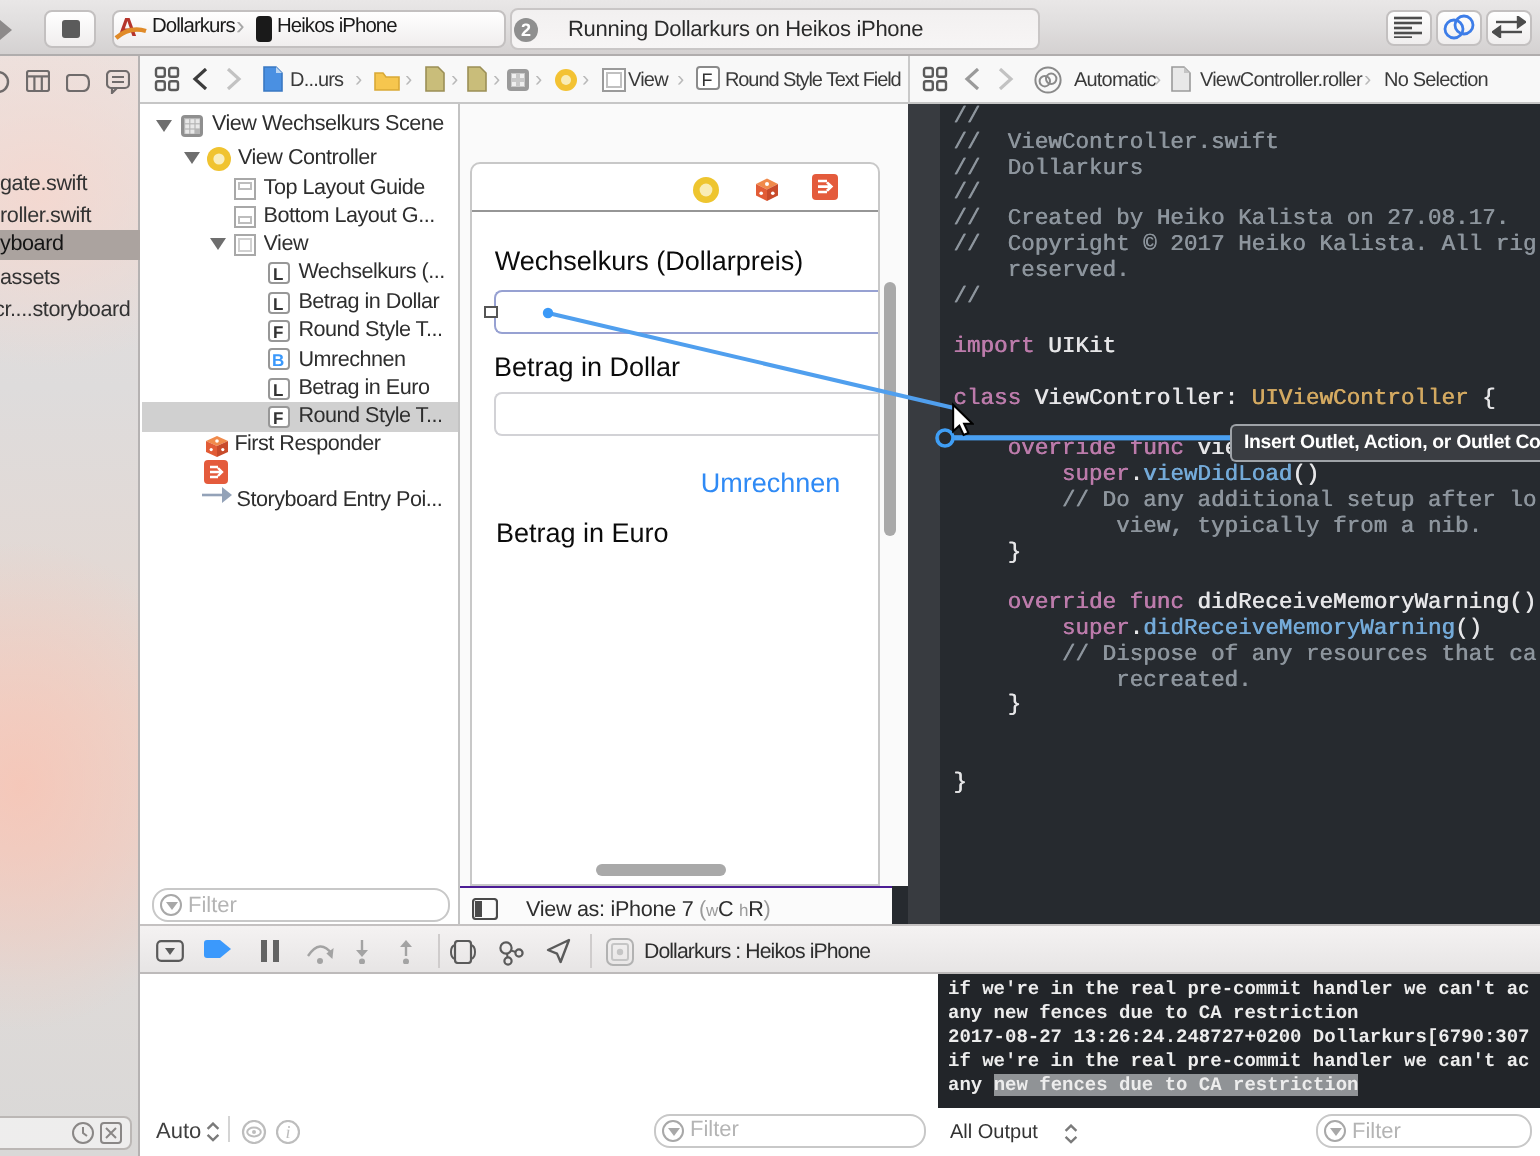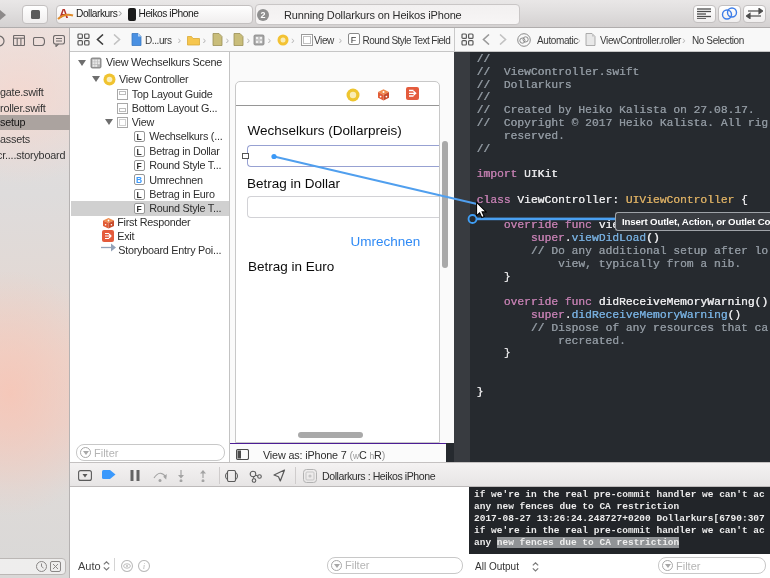--- a/index.html
+++ b/index.html
@@ -230,21 +230,21 @@
   </svg>
   <svg class="abs" style="left:53px;top:7px" width="12" height="12">
     <rect x="0.5" y="0.5" width="11" height="8.5" rx="2" fill="none" stroke="#6f6b6b" stroke-width="1.1"></rect>
     <path d="M3,9 l0,2.5 l2.5,-2.5" fill="none" stroke="#6f6b6b" stroke-width="1.1"></path>
     <line x1="3" y1="3.5" x2="9" y2="3.5" stroke="#6f6b6b" stroke-width="1"></line>
     <line x1="3" y1="6" x2="9" y2="6" stroke="#6f6b6b" stroke-width="1"></line>
   </svg>
 
   <div class="navrow" style="top:57px">gate.swift</div>
   <div class="navrow" style="top:72.5px">roller.swift</div>
-  <div class="navrow" style="top:87px;background:#aba39f;color:#151515">setup</div>
+  <div class="navrow" style="top:87px;background:#aba39f;color:#151515">yboard</div>
   <div class="navrow" style="top:104px">assets</div>
   <div class="navrow" style="top:119.5px;left:-3px;width:73px">cr....storyboard</div>
 
   <div class="abs" style="left:-8px;top:530px;width:74px;height:17px;border:1px solid #bbb7b5;border-radius:4px;background:rgba(255,255,255,0.55)"></div>
   <svg class="abs" style="left:36px;top:533px" width="11" height="11">
     <circle cx="5.5" cy="5.5" r="5" fill="none" stroke="#8a8786" stroke-width="1"></circle>
     <path d="M5.5,2.5 v3 l2,1.5" fill="none" stroke="#8a8786" stroke-width="1"></path>
   </svg>
   <svg class="abs" style="left:50px;top:533px" width="11" height="11">
     <rect x="0.5" y="0.5" width="10" height="10" rx="1.5" fill="none" stroke="#8a8786" stroke-width="1"></rect>
@@ -323,21 +323,20 @@
     <circle cx="6.5" cy="3.5" r="0.9" fill="#fff"></circle>
       <circle cx="3.6" cy="7.8" r="0.8" fill="#fff"></circle>
       <circle cx="9.4" cy="7.8" r="0.8" fill="#fff"></circle>
   </svg>
   <div class="trow" style="left:46.2px;top:163.2px">First Responder</div>
 
   <svg class="abs" style="left:31px;top:178.2px" width="12" height="12">
     <rect x="0" y="0" width="12" height="12" rx="2" fill="#e45b3c"></rect>
     <path d="M3,3.5 h4 M3,6 h6 M7,4 l2,2 l-2,2 M3,8.5 h4" stroke="#fff" stroke-width="1.2" fill="none"></path>
   </svg>
-  <div class="trow" style="left:46.2px;top:176.6px">Exit</div>
 
   <svg class="abs" style="left:30px;top:189.8px" width="15" height="11">
     <line x1="0" y1="5.5" x2="11" y2="5.5" stroke="#93a2b8" stroke-width="1.3"></line>
     <polygon points="10,1.5 15,5.5 10,9.5" fill="#93a2b8"></polygon>
   </svg>
   <div class="trow" style="left:47.3px;top:190.8px">Storyboard Entry Poi...</div>
 
   <div class="filterfield" style="left:5px;top:392px;width:149px;height:17px"></div>
   <div class="ficon" style="left:8.5px;top:395px"></div>
   <div class="ftext" style="left:23px;top:394.5px">Filter</div>

